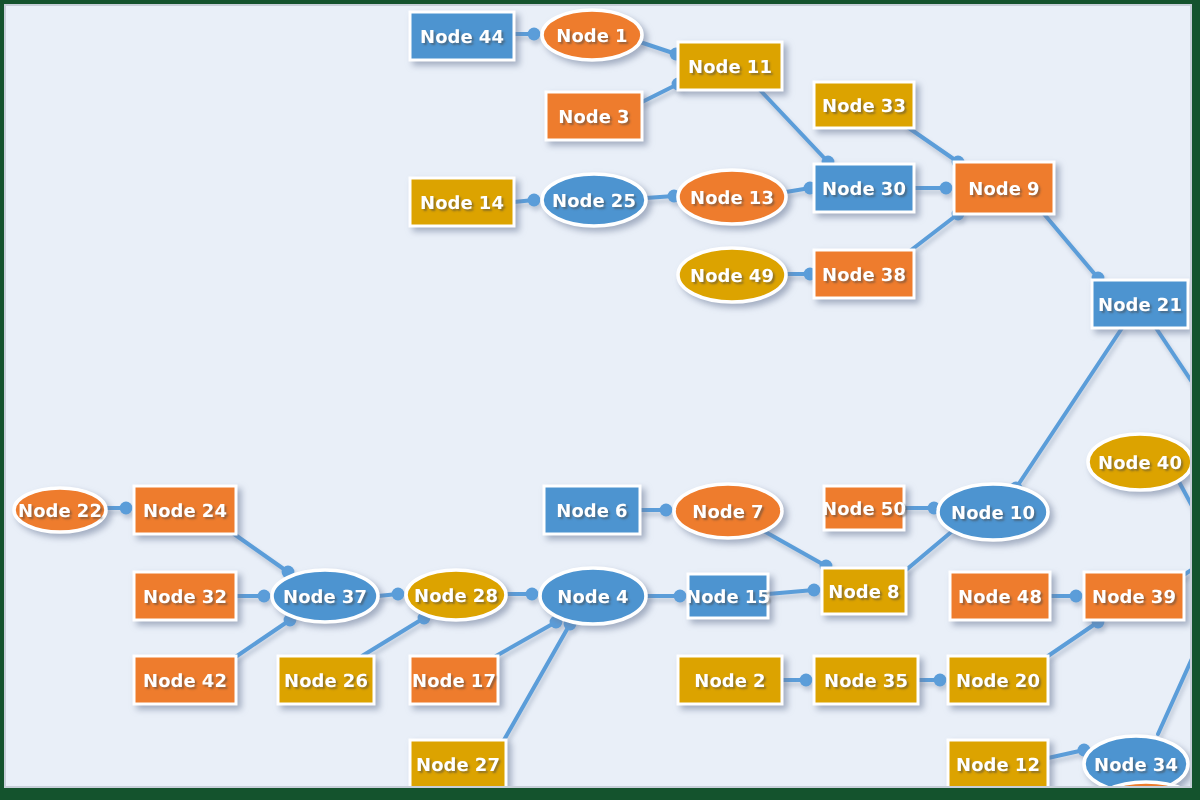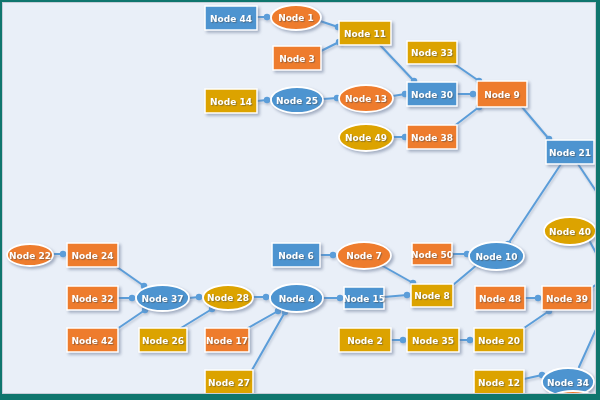--- a/index.html
+++ b/index.html
@@ -1,17 +1,17 @@
 <!DOCTYPE html>
 <html><head>
 <meta charset="utf-8">
 <style>
   html,body{margin:0;padding:0;background:#fdfdfd;}
   .stage{position:relative;width:600px;height:400px;overflow:hidden;
-         font-family:"DejaVu Sans","Liberation Sans",sans-serif;background:#0f766e;}
+         font-family:"DejaVu Sans","Liberation Sans",sans-serif;background:#14532d;}
   .canvas{position:absolute;left:2px;top:2px;width:594px;height:392px;
           background:#e9eff8;border:1px solid #c6ced8;box-sizing:border-box;overflow:hidden;}
   .canvas svg{position:absolute;left:-2px;top:-2px;}
   .edges{filter:drop-shadow(1px 2px 1px rgba(125,140,165,0.40));}
   .edges line{stroke-linecap:round;}
   .node{cursor:pointer;}
   .node .shape{filter:drop-shadow(2px 2.5px 1.5px rgba(105,120,150,0.55));}
   .node text{font-size:9px;font-weight:bold;fill:#ffffff;
              text-shadow:1px 1px 1px rgba(70,70,70,0.5);
              font-family:"DejaVu Sans","Liberation Sans",sans-serif;}

